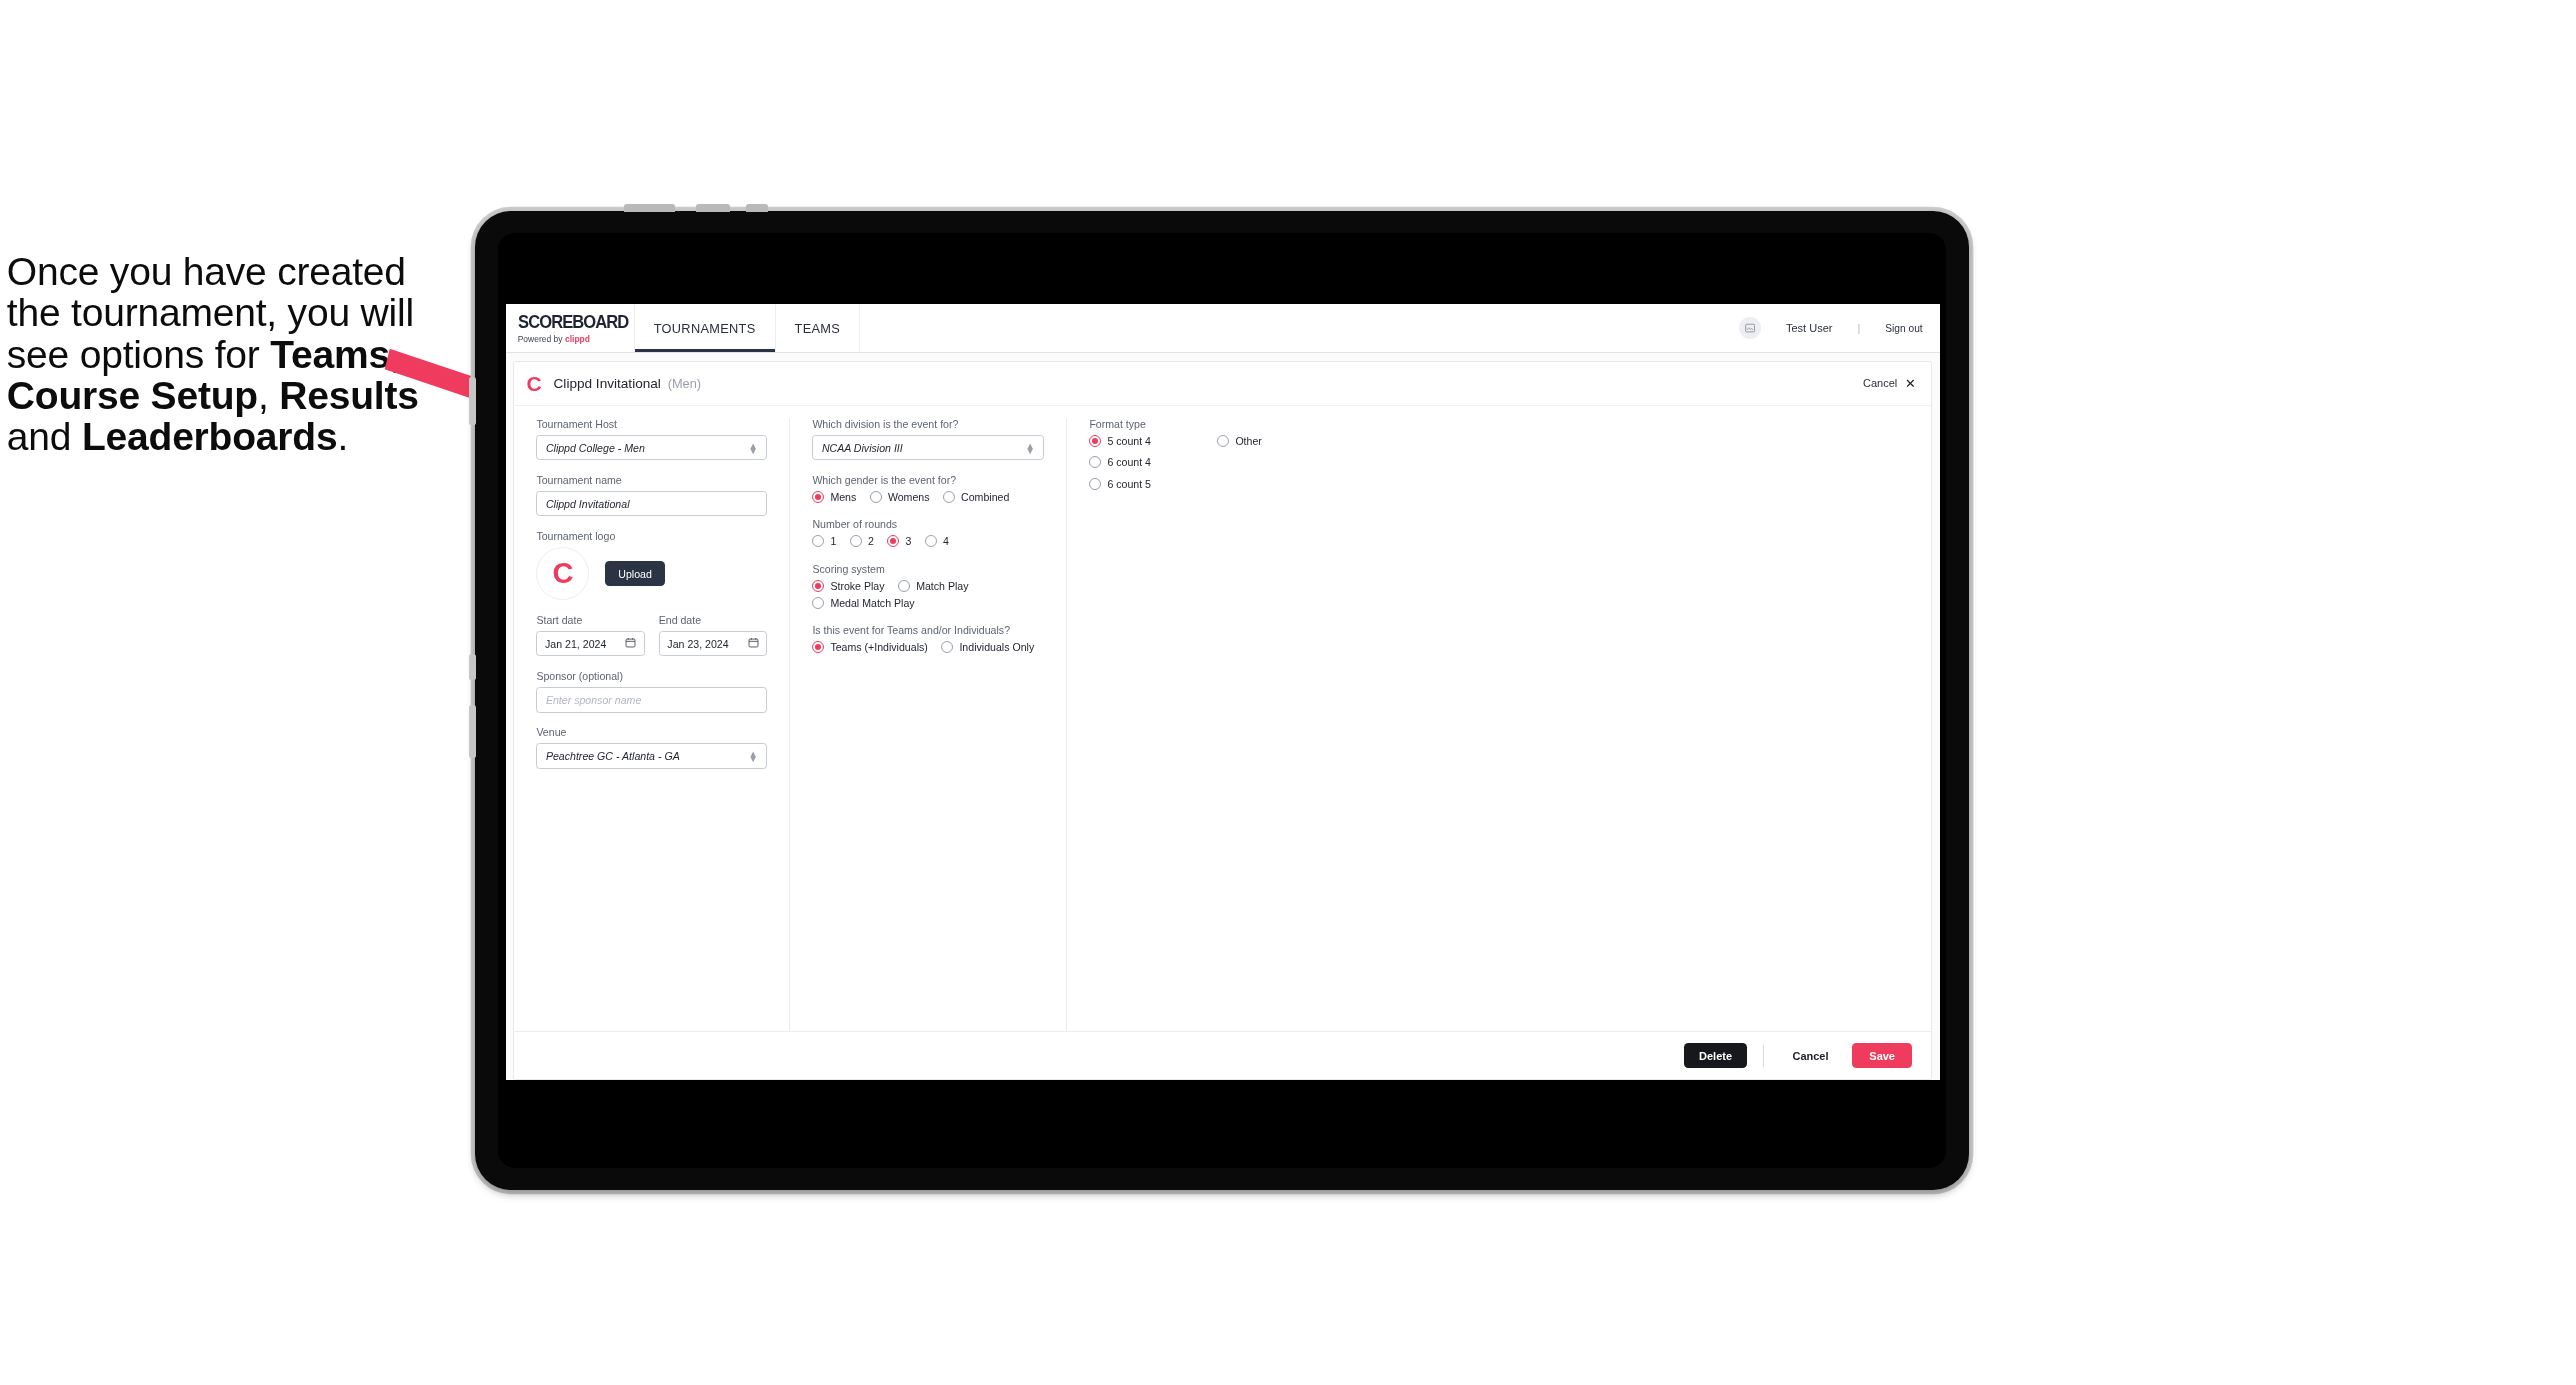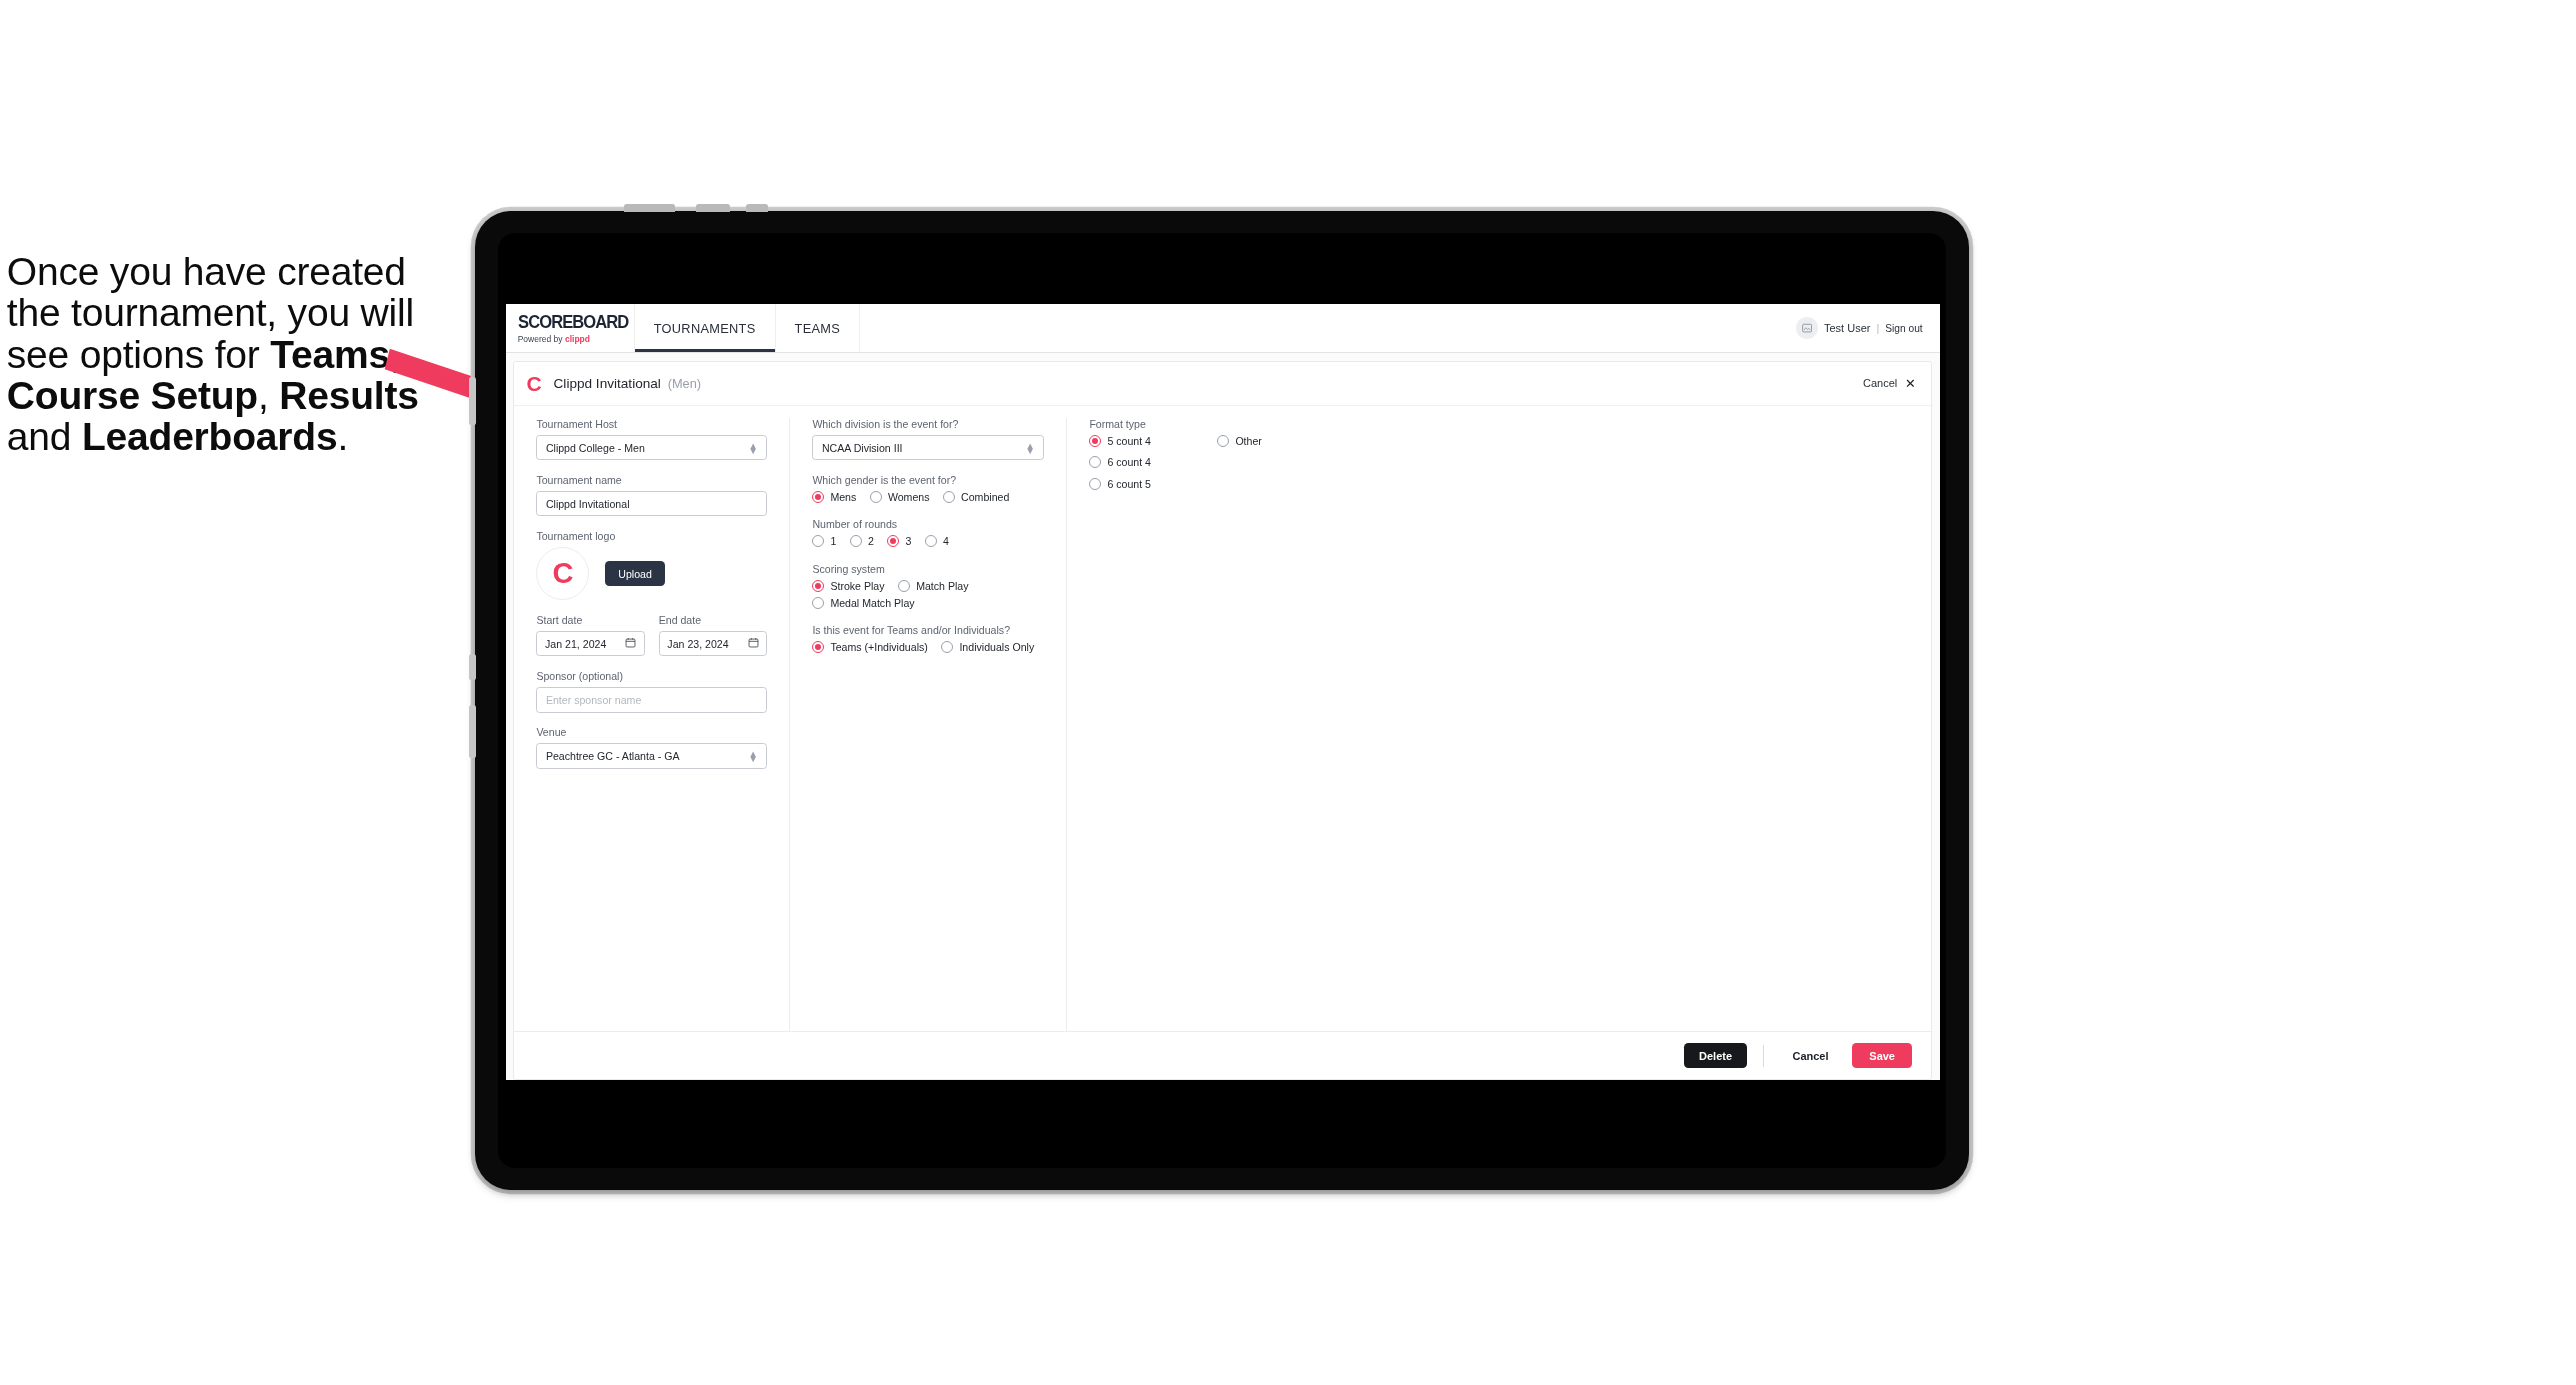--- a/index.html
+++ b/index.html
@@ -87,21 +87,21 @@
     display: flex; align-items: center; padding: 0 19px;
     font-size: 12.8px; color: #2a2f3a; letter-spacing: 0.3px;
     border-right: 0.9px solid #eee; cursor: pointer;
     position: relative;
   }
   .navtab.active::after {
     content: ""; position: absolute; left: 0; right: 0; bottom: 0;
     height: 2.6px; background: #2b3445;
   }
   .nav-spacer { flex: 1; }
-  .nav-right { display: flex; align-items: center; gap: 6px; padding-right: 17px; }
+  .nav-right { display: flex; align-items: center; gap: 25px; padding-right: 17px; }
   .avatar {
     width: 22px; height: 22px; border-radius: 50%;
     background: #eceef1; display: flex; align-items: center; justify-content: center;
     color: #8b9099; font-size: 11px;
   }
   .user-name { font-size: 11px; color: #2a2f3a; }
   .divider-v { color: #b9bcc2; font-size: 11px; }
   .signout { font-size: 10.2px; color: #2a2f3a; cursor: pointer; }
 
   
@@ -143,20 +143,21 @@
 
   .field-label { font-size: 10.6px; color: #5d6470; margin-bottom: 5.1px; }
   .gap { height: 13.6px; }
 
   .input, .select {
     width: 100%; height: 25.5px;
     border: 0.9px solid #c8ccd2; border-radius: 3.4px;
     background: #fff; display: flex; align-items: center;
     padding: 0 8.5px; font-size: 10.6px; color: #23272f;
     position: relative;
+    font-style: italic;
   }
   .input.placeholder { color: #b3b8c0; }
   .select .chev {
     position: absolute; right: 8.5px; top: 50%; transform: translateY(-50%);
     color: #9aa0ab; font-size: 9.4px; line-height: 1;
     display: flex; flex-direction: column; align-items: center;
   }
   .select .chev span { line-height: 5.1px; }
 
   .logo-row { display: flex; align-items: center; gap: 15.3px; margin-top: 3.4px; }

